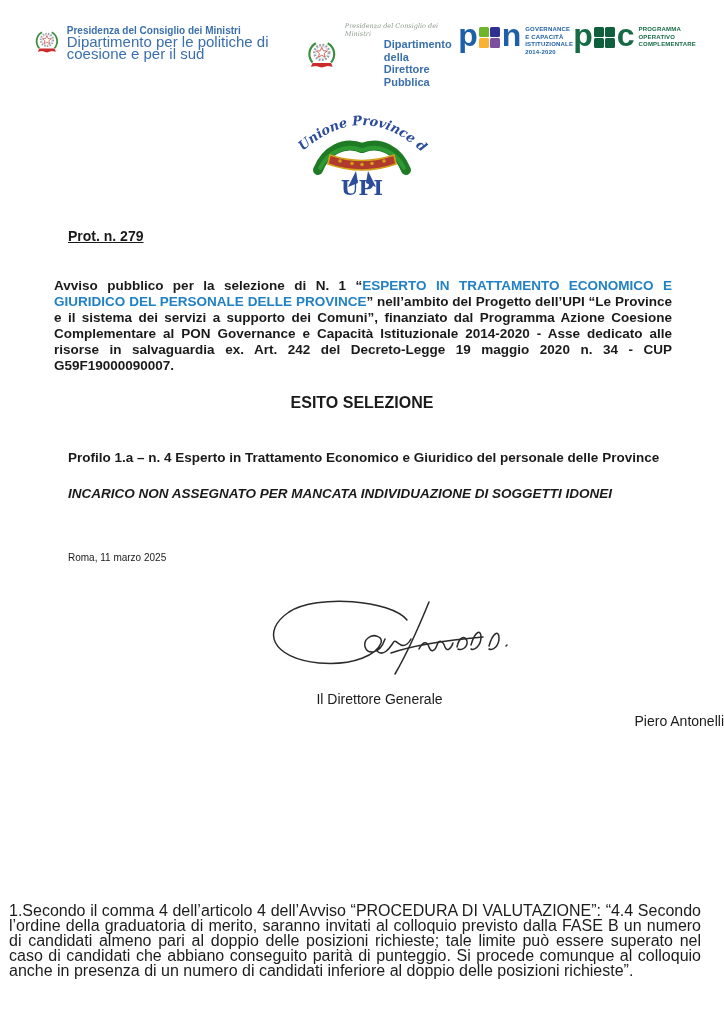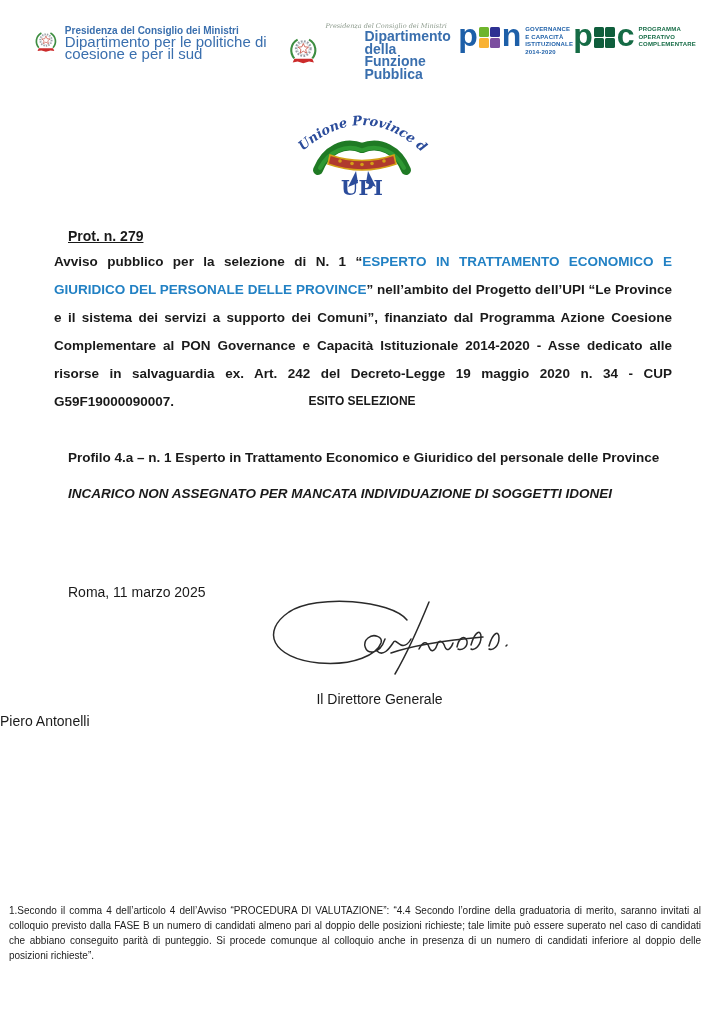--- a/index.html
+++ b/index.html
@@ -11,58 +11,58 @@
   }
   
   .header-row { position:absolute; top:22px; left:33px; right:28px;
     display:flex; justify-content:center; align-items:flex-start; }
   .logo { display:flex; align-items:center; gap:6px; }
   .logo-text-blue { color:#3a6fae; font-size:9.5px; line-height:11.5px; }
   .logo-text-blue .b1 { font-weight:bold; font-size:10px; display:block; }
   .logo-text-blue .b2 { display:block; font-size:15px; }
   .dfp-script { display:block; font-family:"DejaVu Serif",serif; font-style:italic;
     font-size:6.5px; color:#8c9a8c; line-height:8px; }
-  .dfp-bold { display:block; font-weight:bold; font-size:14px; color:#3a6fae; line-height:12.5px;margin-left:39px; }
+  .dfp-bold { display:block; font-weight:bold; font-size:11px; color:#3a6fae; line-height:12.5px;margin-left:39px; }
   
   .mark { display:flex; align-items:flex-start; gap:5px; }
   .mark-word { display:flex; align-items:flex-start; }
   .mark-letter { font-weight:800; font-size:32px; line-height:26px; letter-spacing:-1px; }
   .pon .mark-letter { color:#1d5fa8; }
   .poc .mark-letter { color:#156b45; }
   .sq-grid { display:grid; grid-template-columns:10px 10px; grid-template-rows:10px 10px;
     gap:1px; margin:5px 2px 0 2px; }
   .sq { width:10px; height:10px; border-radius:1.5px; }
   .pon .sq1{background:#6fb52c}.pon .sq2{background:#2e3192}
   .pon .sq3{background:#f9b233}.pon .sq4{background:#7c4e9f}
   .poc .sq{background:#0f5e3c}
   .mark-side { font-weight:bold; font-size:6px; line-height:7.5px; margin-top:4px;
     letter-spacing:.2px; white-space:nowrap; }
   .pon .mark-side { color:#1d5fa8; }
   .poc .mark-side { color:#156b45; }
   
   .upi-wrap { position:absolute; top:94px; left:0; right:0; display:flex; justify-content:center; }
   
   .prot { position:absolute; top:228px; left:68px; font-weight:bold; font-size:14px;text-decoration:underline; }
-  .para { position:absolute; top:248px; left:54px; right:52px;
-    font-weight:bold; font-size:13.5px; line-height:28px; text-align:justify; }
+  .para { position:absolute; top:278px; left:54px; right:52px;
+    font-weight:bold; font-size:13.5px; line-height:16px; text-align:justify; }
   .para .blue { color:#2281c4; }
   .esito { position:absolute; top:394px; left:0; right:0; text-align:center;
-    font-weight:bold; font-size:12px; }
+    font-weight:bold; font-size:16px; }
   .profilo { position:absolute; top:450px; left:68px; right:40px;
     font-weight:bold; font-size:13.5px; }
   .incarico { position:absolute; top:486px; left:68px; right:40px;
     font-weight:bold; font-size:13.5px;font-style:italic; }
-  .placedate { position:absolute; top:584px; left:68px; font-size:14px;text-align:right; }
+  .placedate { position:absolute; top:552px; left:68px; font-size:10px;text-align:right; }
   .sig-wrap { position:absolute; top:594px; left:0; right:0;
     display:flex; justify-content:center; padding-left:46px; }
   .role { position:absolute; top:691px; left:0; right:0; text-align:center; font-size:14px;margin-left:35px; }
-  .name { position:absolute; top:713px; left:0; right:0; text-align:left; font-size:14px; }
+  .name { position:absolute; top:713px; left:0; right:0; text-align:right; font-size:14px; }
   
   .footnote { position:absolute; top:903px; left:9px; right:23px;
-    font-size:10px; line-height:15px; text-align:justify; color:#1c1c1c; }
+    font-size:16px; line-height:15px; text-align:justify; color:#1c1c1c; }
 </style>
 </head>
 <body>
 
 <div class="page">
 
   <div class="header-row">
 
     <div class="logo">
       <svg width="40" height="40" viewBox="0 0 40 40">
@@ -84,21 +84,21 @@
         <path d="M9 29 C3 22 4 11 13 6" fill="none" stroke="#3e8e41" stroke-width="2.6"></path>
         <path d="M31 29 C37 22 36 11 27 6" fill="none" stroke="#3e8e41" stroke-width="2.6"></path>
         <circle cx="20" cy="17" r="9" fill="#fff" stroke="#9aa0a8" stroke-width="2.6" stroke-dasharray="2.2 1.7"></circle>
         <circle cx="20" cy="17" r="7.2" fill="#fff" stroke="#b9bec5" stroke-width="0.8"></circle>
         <path d="M20 10.8 L21.8 14.9 L26.3 15.3 L22.9 18.2 L23.9 22.6 L20 20.2 L16.1 22.6 L17.1 18.2 L13.7 15.3 L18.2 14.9 Z" fill="#fff" stroke="#c0392b" stroke-width="0.9"></path>
         <path d="M9 29.5 L31 29.5 L33 34 L27 33 L20 35 L13 33 L7 34 Z" fill="#cc2b2b"></path>
       </svg>
       <span>
         <span class="dfp-script">Presidenza del Consiglio dei Ministri</span>
         <span class="dfp-bold">Dipartimento della</span>
-        <span class="dfp-bold">Funzione Pubblica</span>
+        <span class="dfp-bold">Direttore Pubblica</span>
       </span>
     </div>
 
     <div class="mark pon">
       <span class="mark-word">
         <span class="mark-letter">p</span>
         <span class="sq-grid">
           <span class="sq sq1"></span>
             <span class="sq sq2"></span>
             <span class="sq sq3"></span>
@@ -159,21 +159,21 @@
       <text x="76" y="101" text-anchor="middle" font-size="20" font-weight="bold" fill="#2b4c9b" font-family="DejaVu Serif, serif">UPI</text>
     </svg>
   </div>
 
   <div class="prot">Prot. n. 279</div>
 
   <p class="para"><span>Avviso pubblico per la selezione di N. 1 “</span><span class="blue">ESPERTO IN TRATTAMENTO ECONOMICO E GIURIDICO DEL PERSONALE DELLE PROVINCE</span><span>” nell’ambito del Progetto dell’UPI “Le Province e il sistema dei servizi a supporto dei Comuni”, finanziato dal Programma Azione Coesione Complementare al PON Governance e Capacità Istituzionale 2014-2020 - Asse dedicato alle risorse in salvaguardia ex. Art. 242 del Decreto-Legge 19 maggio 2020 n. 34 - CUP G59F19000090007.</span></p>
 
   <div class="esito">ESITO SELEZIONE</div>
 
-  <div class="profilo">Profilo 4.a – n. 1 Esperto in Trattamento Economico e Giuridico del personale delle Province</div>
+  <div class="profilo">Profilo 1.a – n. 4 Esperto in Trattamento Economico e Giuridico del personale delle Province</div>
 
   <div class="incarico">INCARICO NON ASSEGNATO PER MANCATA INDIVIDUAZIONE DI SOGGETTI IDONEI</div>
 
   <div class="placedate">Roma, 11 marzo 2025</div>
 
   <div class="sig-wrap">
     <svg width="256" height="88" viewBox="0 0 256 88" fill="none" stroke="#2a2a2a" stroke-width="1.5" stroke-linecap="round">
       <path d="M150 26 C134 6 60 0 32 18 C4 37 14 64 62 69 C98 72 120 60 124 49 C126 43 117 39 111 44 C105 49 108 59 116 58 C122 57 126 51 128 45"></path>
       <path d="M120 57 C126 63 132 55 136 49 C138 45 140 49 144 51 C148 53 152 49 154 45"></path>
       <path d="M172 8 C163 30 152 56 138 80"></path>

